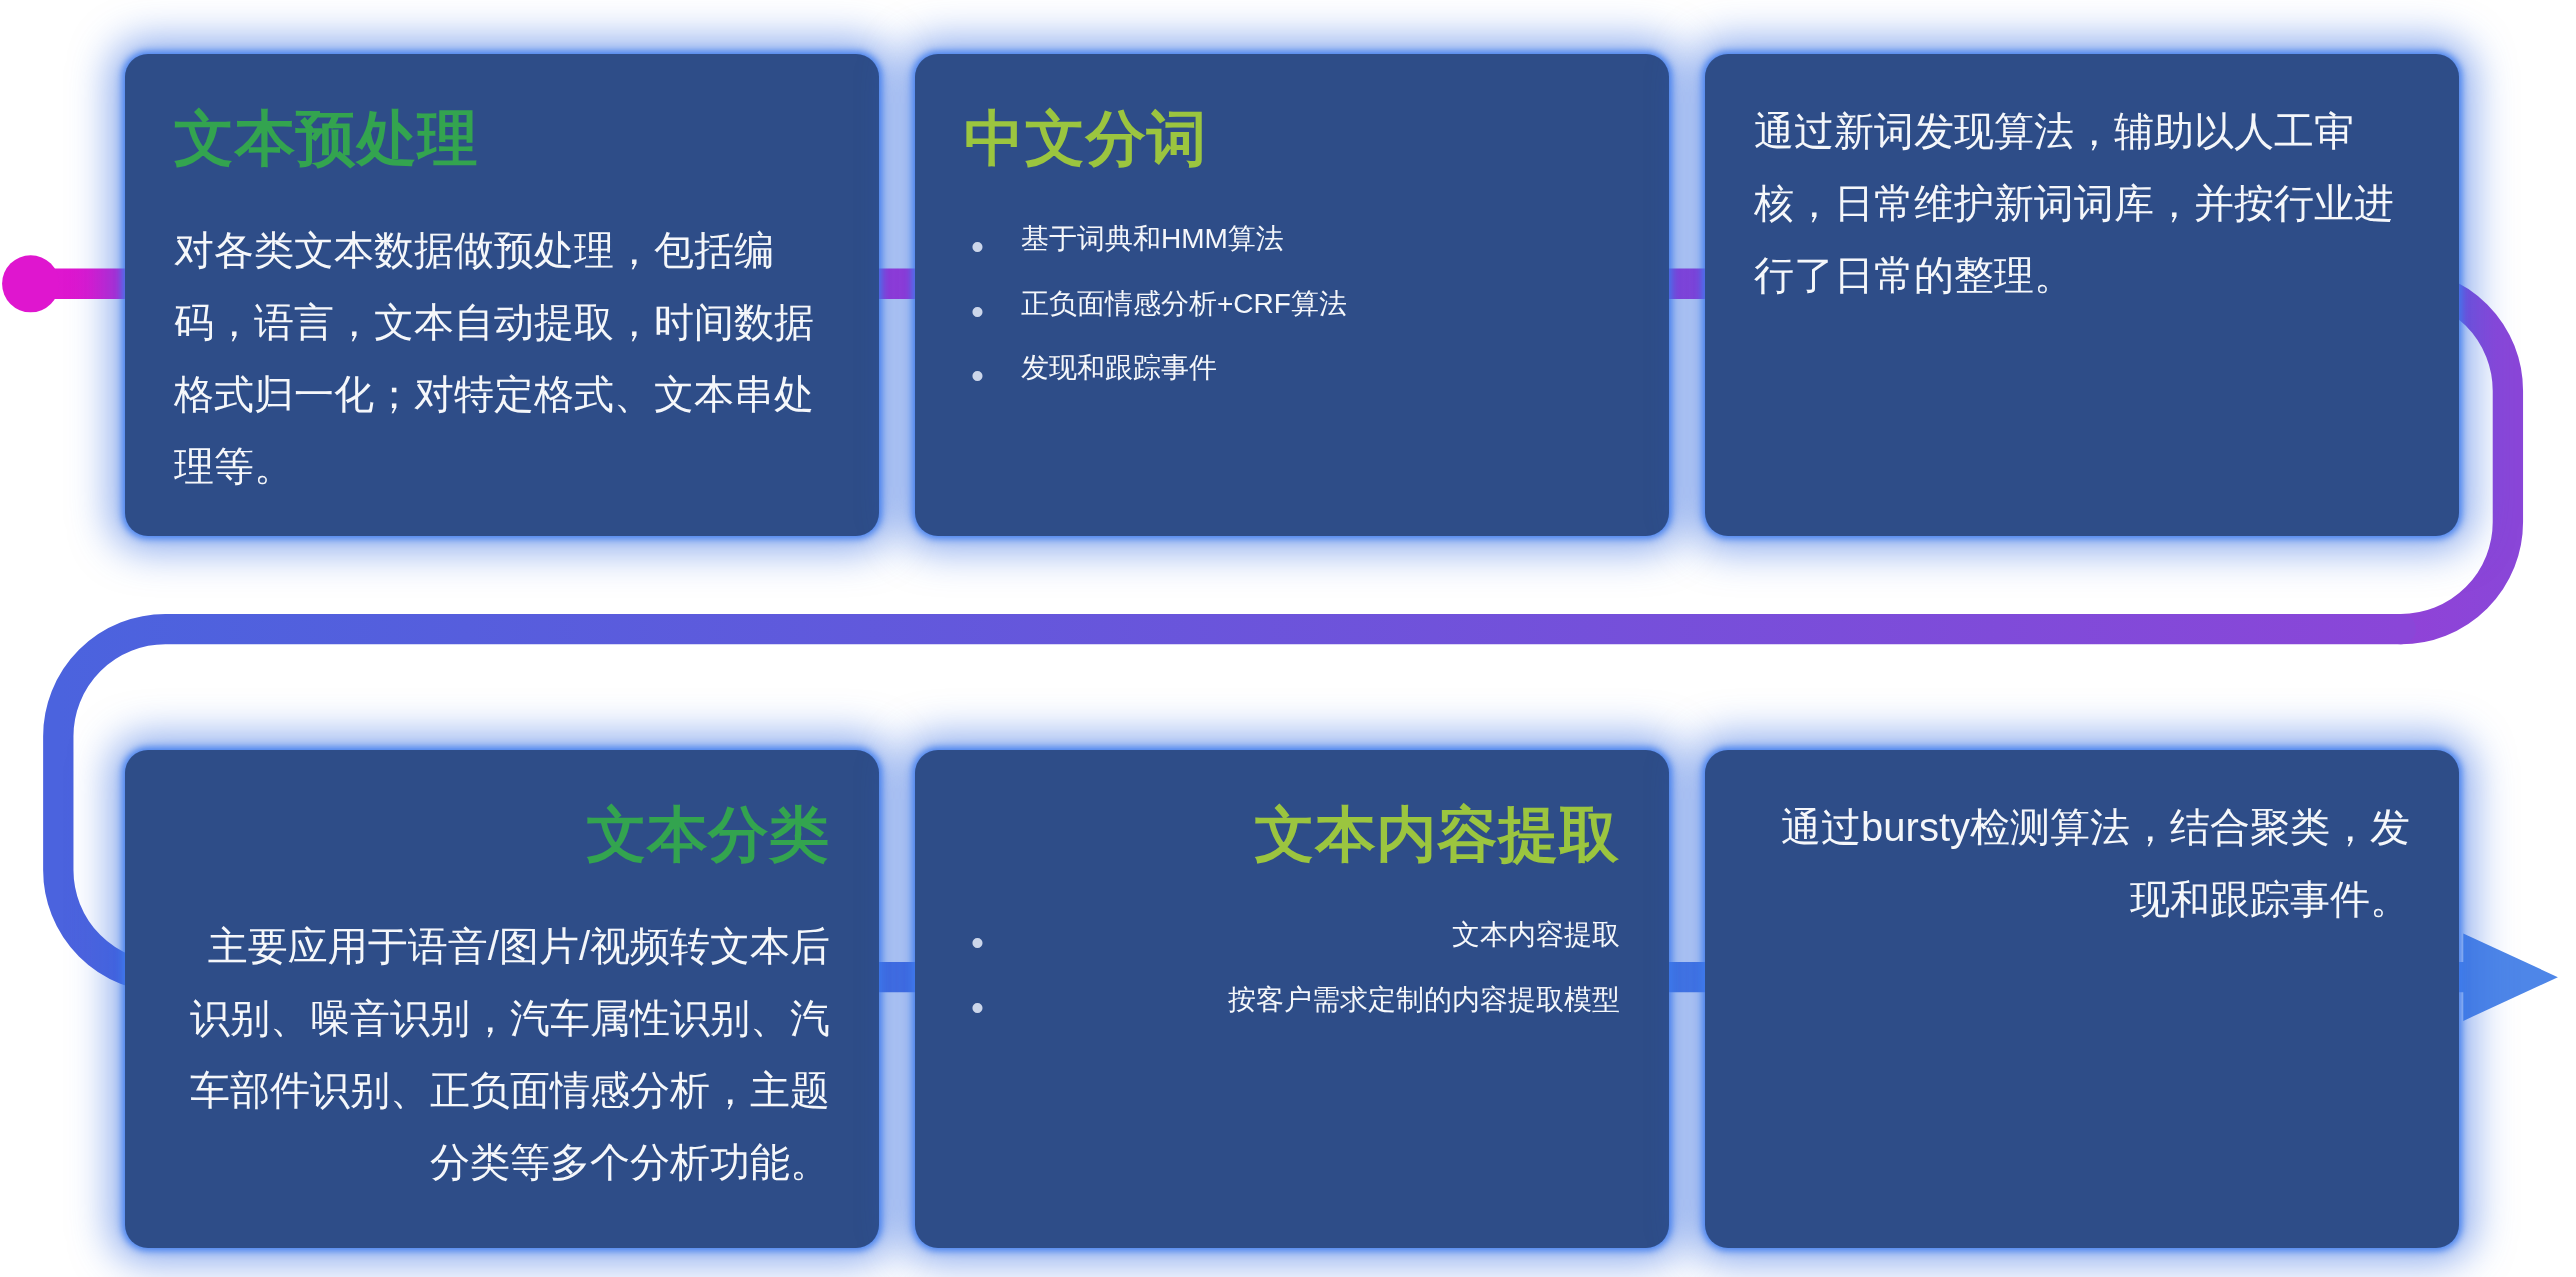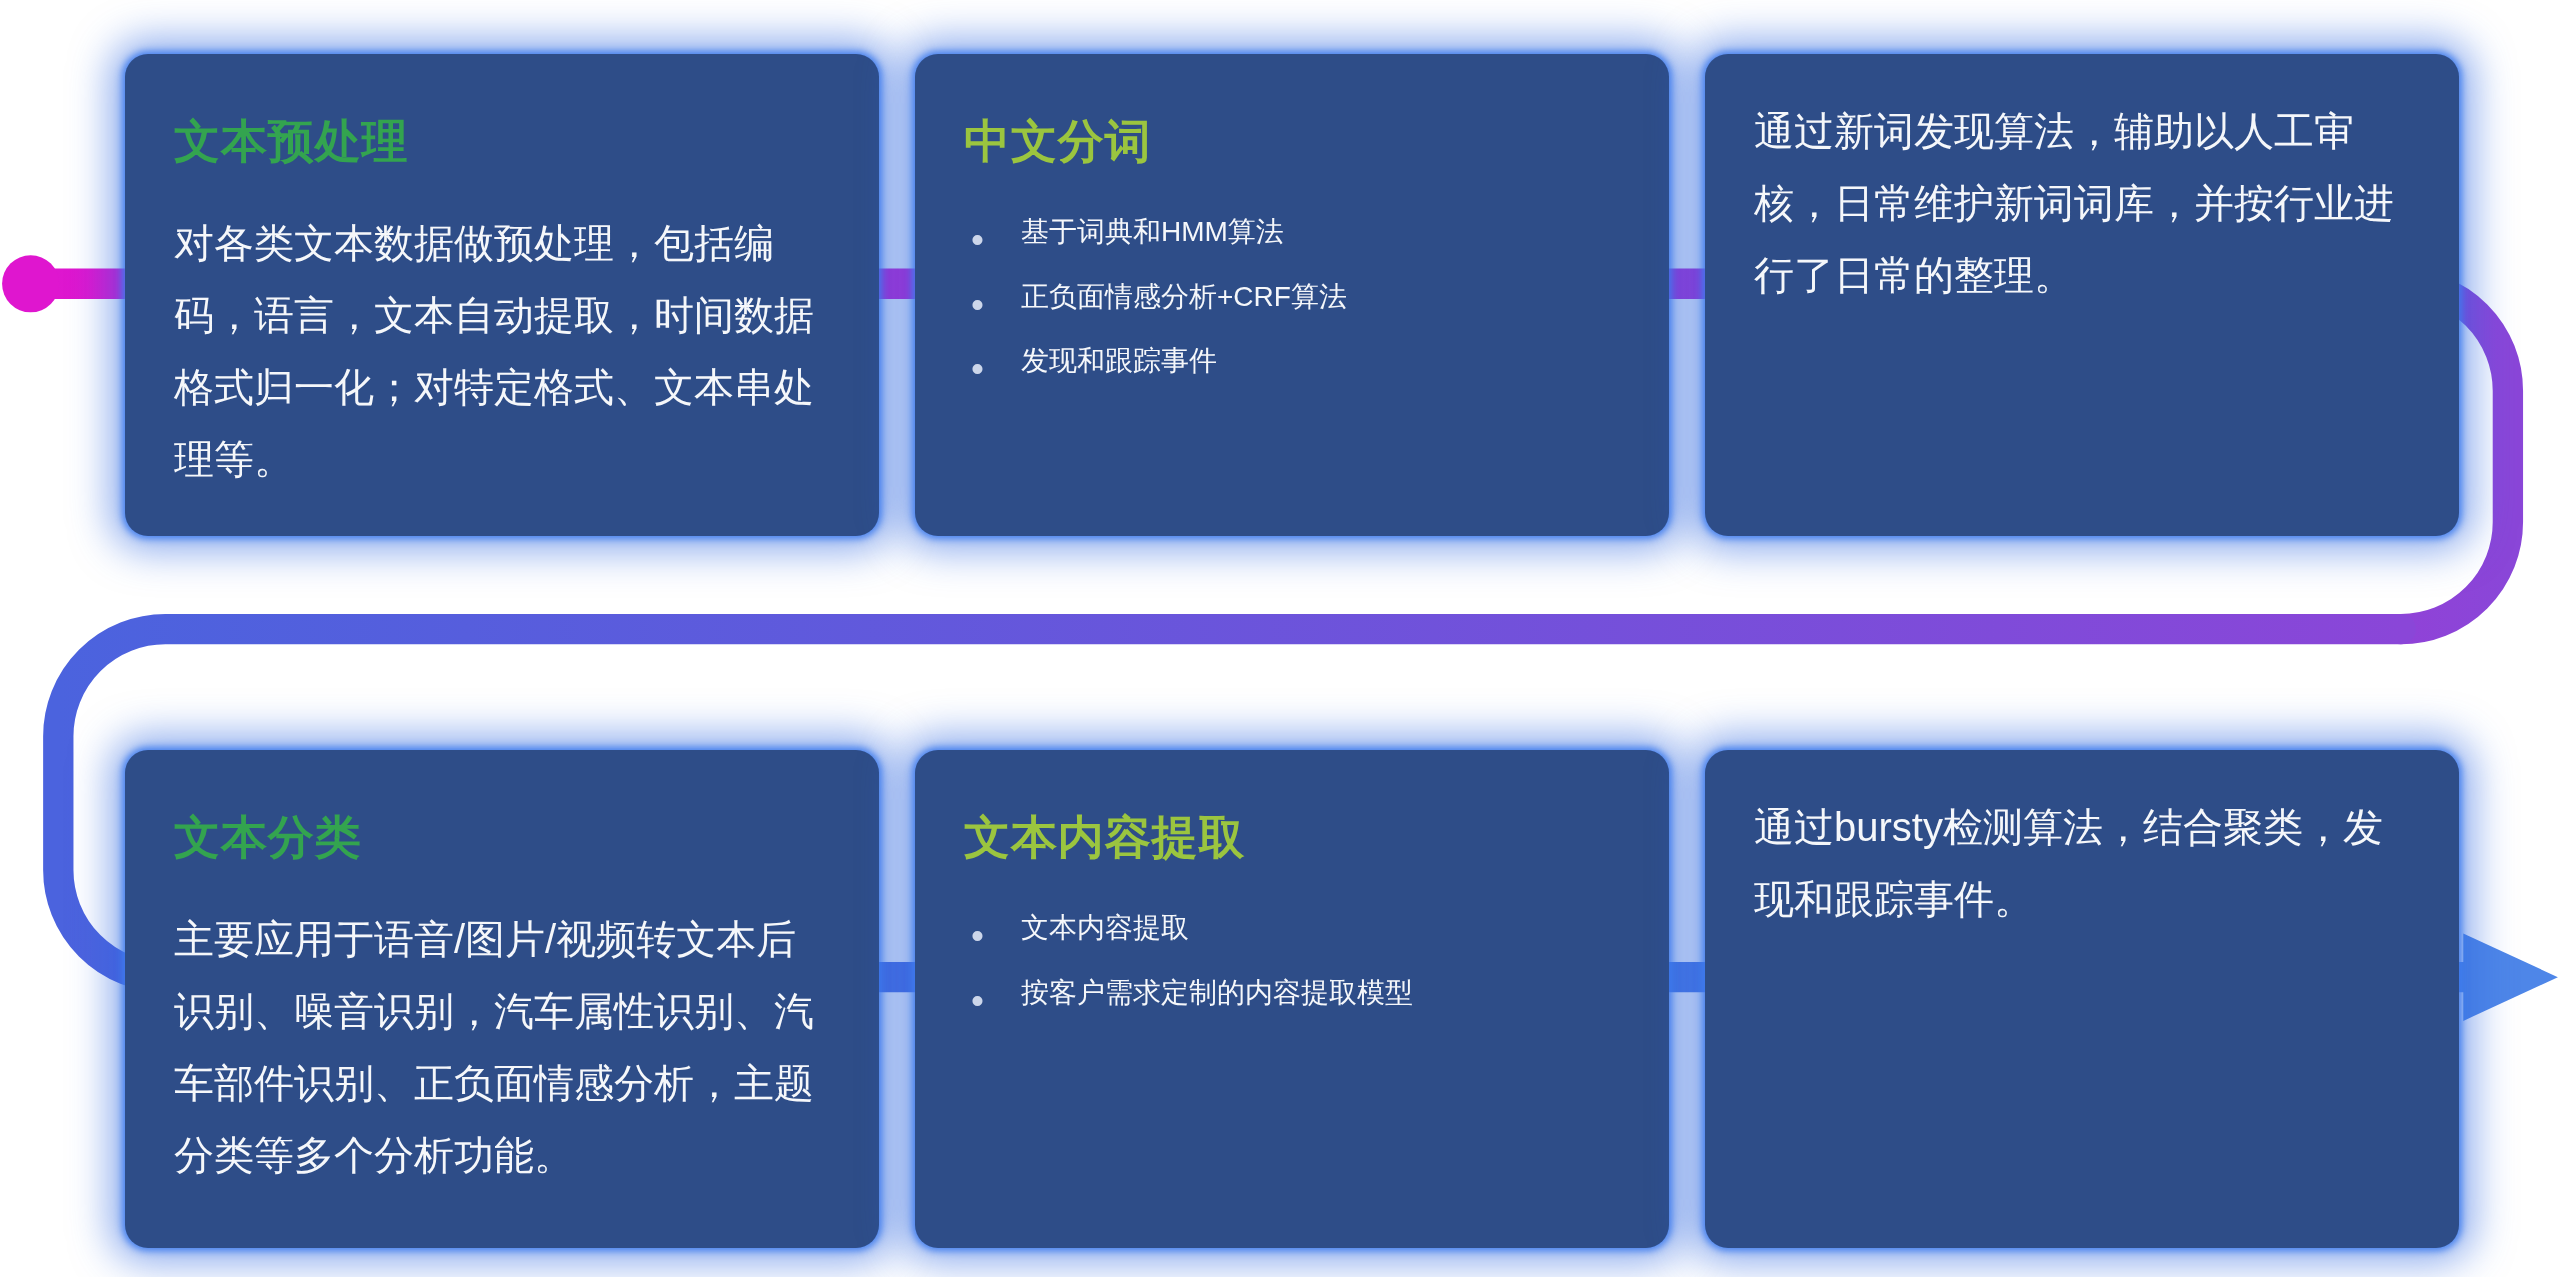--- a/index.html
+++ b/index.html
@@ -30,27 +30,27 @@
     width: 754px;
     background: #2e4d88;
     border-radius: 23px;
     padding: 41px 49px 36px 49px;
     box-sizing: border-box;
     box-shadow:
       0 0 7.1px 2.7px rgba(62, 124, 238, 0.9),
       0 0 39px 14.3px rgba(47, 104, 224, 0.55);
   }
   .r1 { top: 54px;  height: 482px; }
-  .r2 { top: 750px; height: 498px; }
+  .r2 { top: 750px; height: 498px; text-align: right; }
   .c1 { left: 125px; }
   .c2 { left: 915px; }
   .c3 { left: 1705px; }
   .card-title {
-    margin: 16px 0 34px 0;
-    font-size: 46px;
+    margin: 4px 0 34px 0;
+    font-size: 60px;
     font-weight: bold;
     letter-spacing: 0.9px;
   }
   .card-body {
     margin: 0;
     font-size: 40px;
     line-height: 1.8;
     color: #f5f7fa;
   }
   .card-list {

